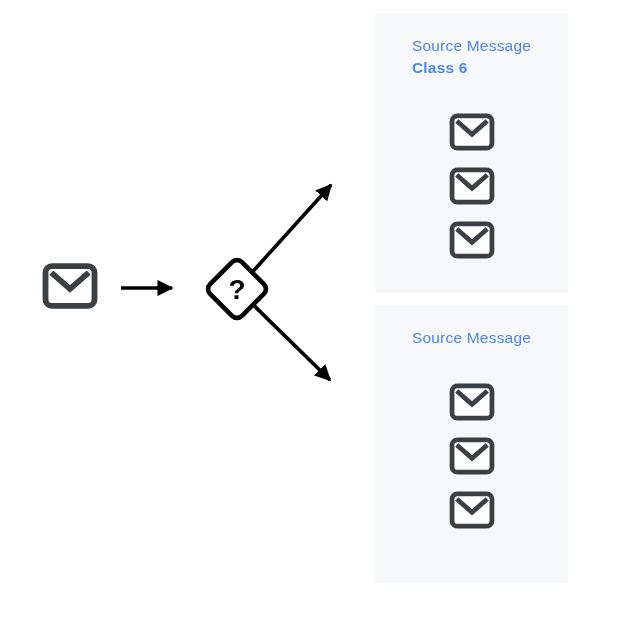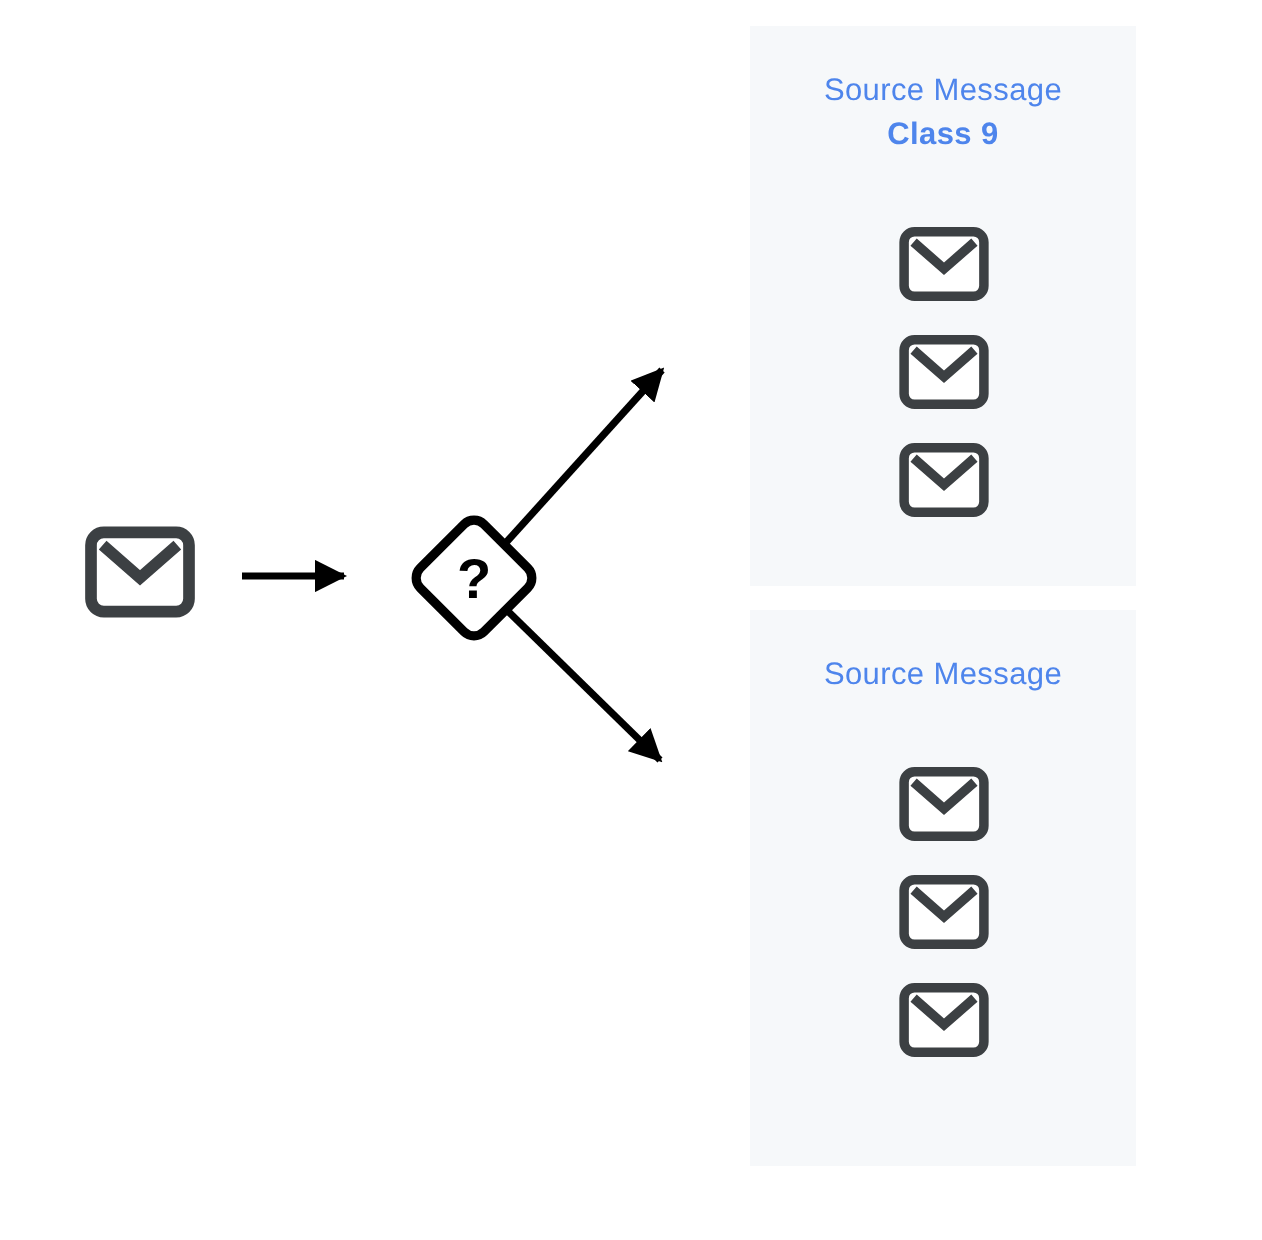--- a/index.html
+++ b/index.html
@@ -39,21 +39,20 @@
     box-sizing: border-box;
     padding-top: 22px;
     display: flex;
     flex-direction: column;
     align-items: center;
   }
   .class-box.box-1 { top: 13px;  height: 280px; }
   .class-box.box-n { top: 305px; height: 278px; }
 
   .box-title {
-    text-align: center;
     color: #4e85ec;
     font-size: 15.5px;
     line-height: 22px;
     letter-spacing: 0.2px;
   }
   .box-title .line2 { font-weight: 700; display: block; }
   .box-title .line1 { display: block; }
 
   .env-stack {
     margin-top: 34px;
@@ -94,21 +93,21 @@
   <span class="input-envelope">
     <svg viewBox="0 0 48 40" aria-hidden="true">
       <rect x="3" y="3" width="42" height="34" rx="5.5" fill="#ffffff" stroke="#3c4043" stroke-width="5"></rect>
       <path d="M8 8.5 L24 22.5 L40 8.5" fill="none" stroke="#3c4043" stroke-width="5" stroke-linejoin="miter" stroke-linecap="butt"></path>
     </svg>
   </span>
 
   <div class="class-box box-1">
     <div class="box-title">
       <span class="line1">Source Message</span>
-      <span class="line2">Class 9</span>
+      <span class="line2">Class 6</span>
     </div>
     <div class="env-stack">
   <span class="envelope">
     <svg viewBox="0 0 48 40" aria-hidden="true">
       <rect x="3" y="3" width="42" height="34" rx="5.5" fill="#ffffff" stroke="#3c4043" stroke-width="5"></rect>
       <path d="M8 8.5 L24 22.5 L40 8.5" fill="none" stroke="#3c4043" stroke-width="5" stroke-linejoin="miter" stroke-linecap="butt"></path>
     </svg>
   </span>
 
   <span class="envelope">

